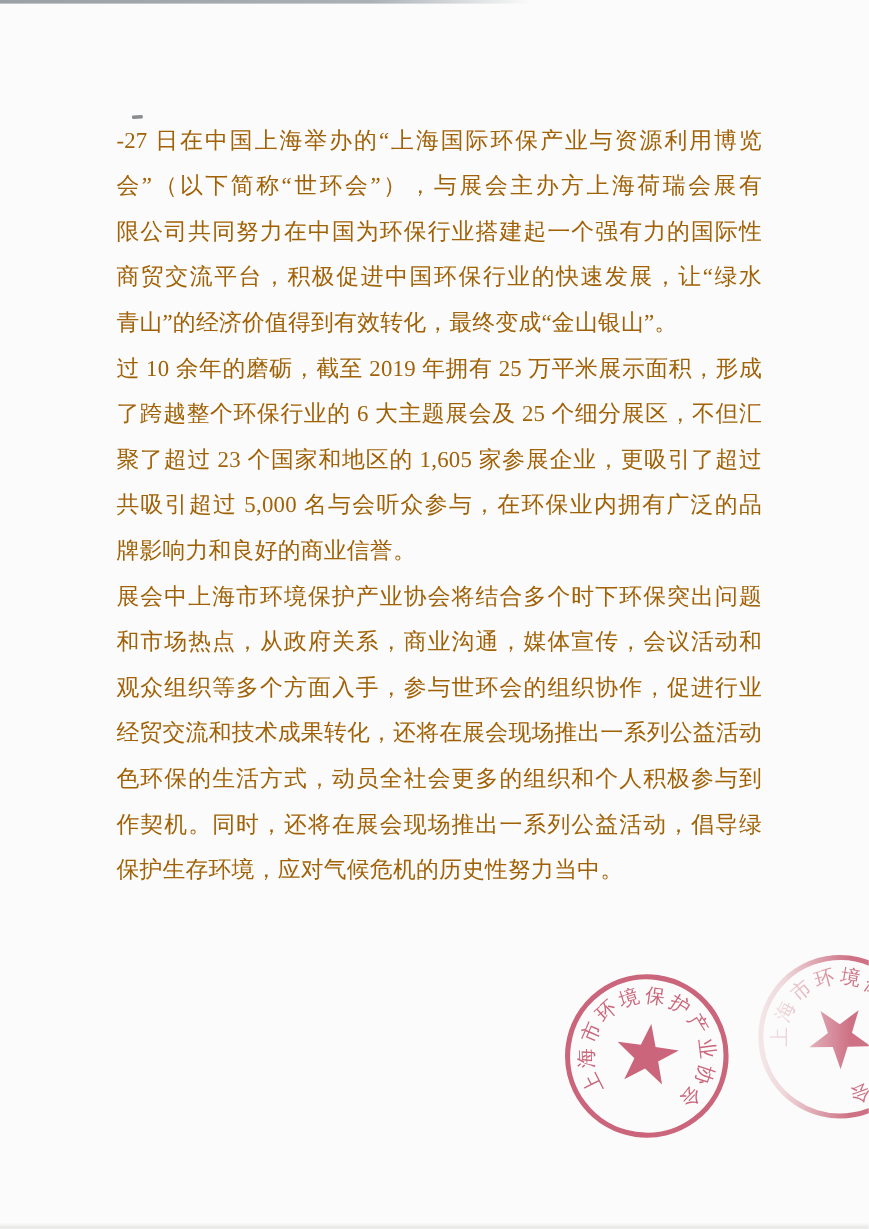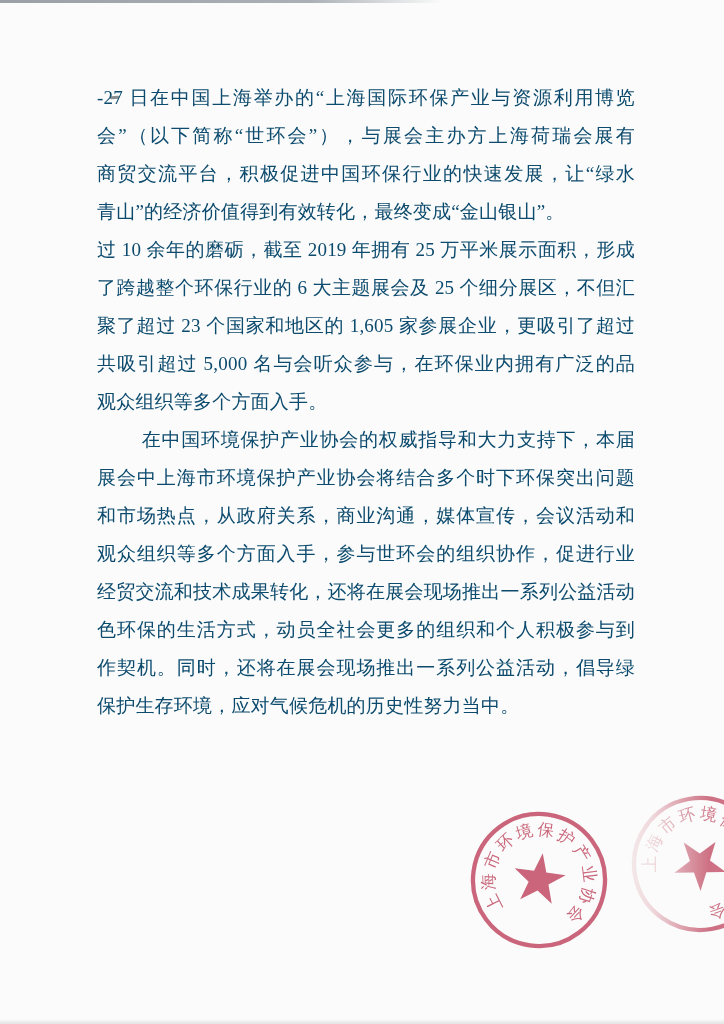--- a/index.html
+++ b/index.html
@@ -53,31 +53,31 @@
             mask-image: linear-gradient(to left, #000 45%, rgba(0,0,0,0.25) 78%, rgba(0,0,0,0.05) 100%);
   }
 </style>
 </head>
 <body style="background: rgb(250, 251, 250);">
 
 <div class="scan-strip-top"></div>
 <div class="scan-speck"></div>
 <div class="scan-strip-bottom"></div>
 
-<div class="doc" style="color: #0c4a6e;">
+<div class="doc" style="color: #a16207; margin-top: 20px;">
   <div class="line">-27 日在中国上海举办的“上海国际环保产业与资源利用博览</div>
   <div class="line">会”（以下简称“世环会”），与展会主办方上海荷瑞会展有</div>
+  <div class="line">限公司共同努力在中国为环保行业搭建起一个强有力的国际性</div>
   <div class="line">商贸交流平台，积极促进中国环保行业的快速发展，让“绿水</div>
   <div class="line plast">青山”的经济价值得到有效转化，最终变成“金山银山”。</div>
   <div class="line">过 10 余年的磨砺，截至 2019 年拥有 25 万平米展示面积，形成</div>
   <div class="line">了跨越整个环保行业的 6 大主题展会及 25 个细分展区，不但汇</div>
   <div class="line">聚了超过 23 个国家和地区的 1,605 家参展企业，更吸引了超过</div>
   <div class="line">共吸引超过 5,000 名与会听众参与，在环保业内拥有广泛的品</div>
-  <div class="line plast">观众组织等多个方面入手。</div>
-  <div class="line indent">在中国环境保护产业协会的权威指导和大力支持下，本届</div>
+  <div class="line plast">牌影响力和良好的商业信誉。</div>
   <div class="line">展会中上海市环境保护产业协会将结合多个时下环保突出问题</div>
   <div class="line">和市场热点，从政府关系，商业沟通，媒体宣传，会议活动和</div>
   <div class="line">观众组织等多个方面入手，参与世环会的组织协作，促进行业</div>
   <div class="line">经贸交流和技术成果转化，还将在展会现场推出一系列公益活动</div>
   <div class="line">色环保的生活方式，动员全社会更多的组织和个人积极参与到</div>
   <div class="line">作契机。同时，还将在展会现场推出一系列公益活动，倡导绿</div>
   <div class="line plast">保护生存环境，应对气候危机的历史性努力当中。</div>
 </div>
 
 <svg class="seal" width="170" height="170" viewBox="0 0 170 170" style="left:454px; top:795px;">

